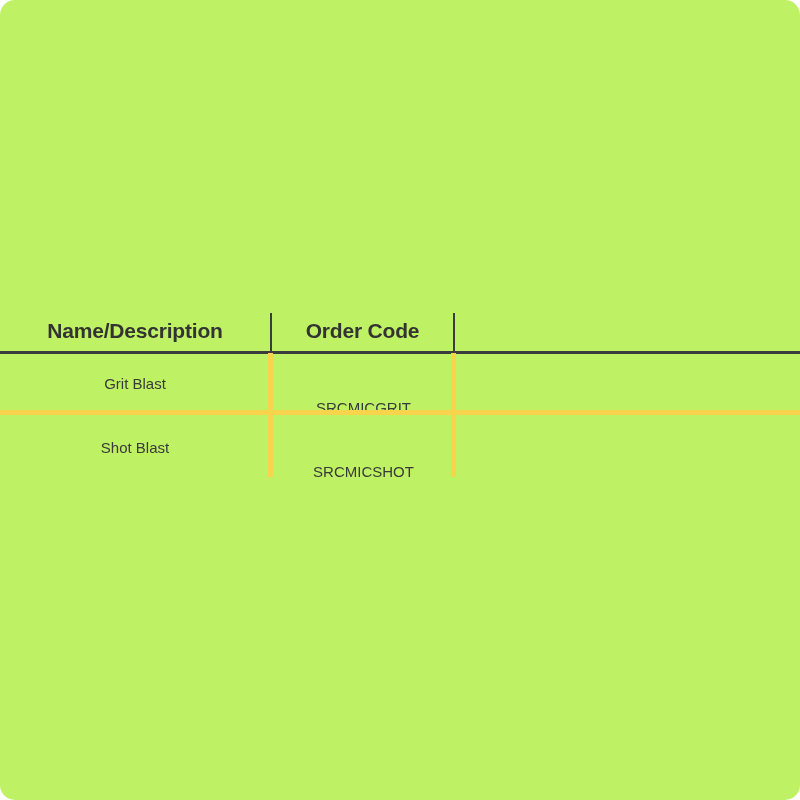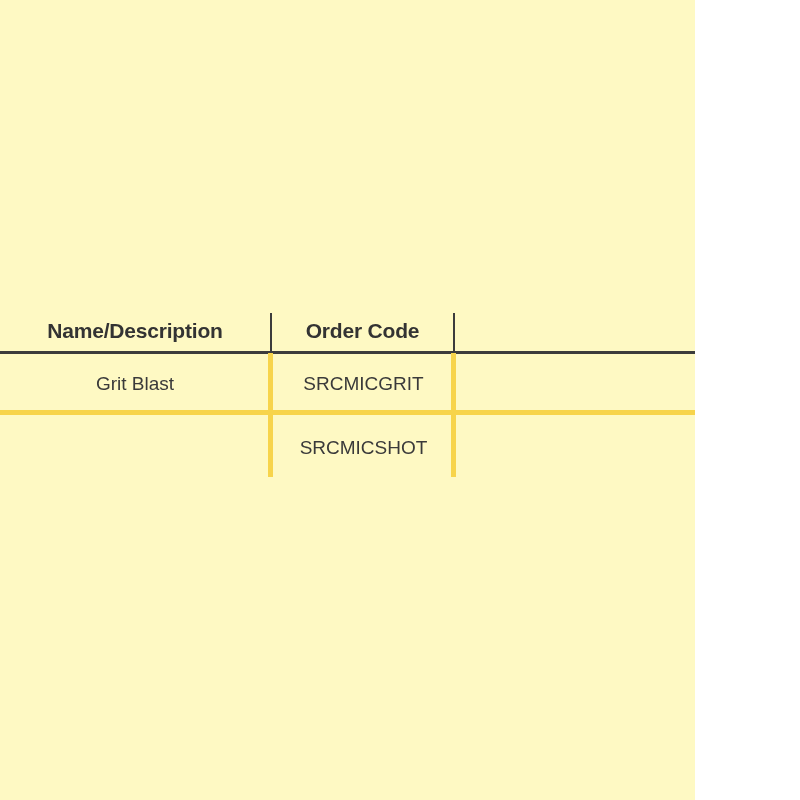--- a/index.html
+++ b/index.html
@@ -9,24 +9,25 @@
   }
   body {
     width: 800px;
     height: 800px;
     font-family: "Liberation Sans", sans-serif;
     -webkit-font-smoothing: antialiased;
   }
 
   #page {
     position: relative;
-    width: 695px;
+    width: 800px;
     height: 800px;
-    background: #fef9c3;
+    background: #bef264;
     overflow: hidden;
+    border-radius: 15px;
   }
 
   
   .spec-table {
     position: absolute;
     left: 0;
     top: 305px;
     width: 800px;
     height: 180px;
   }
@@ -85,29 +86,29 @@
     left: 0;
     top: 105px;
     width: 800px;
     height: 5px;
     background: #f7d44b;
   }
 
   
   .cell {
     position: absolute;
-    font-size: 19px;
+    font-size: 15px;
     font-weight: normal;
     color: #3a3a3a;
     white-space: nowrap;
     text-align: center;
     line-height: 26px;
   }
   .col-name  { left: 0;    width: 270px; }
-  .col-code  { left: 274px; width: 179px; }
+  .col-code  { left: 274px; width: 179px; margin-top: 24px; }
   .col-range { left: 457px; width: 343px; }
 
   .row1 { top: 66px; }
   .row2 { top: 130px; }
 </style>
 </head>
 <body>
 
 <div id="page">
 
@@ -124,16 +125,17 @@
     <div class="rule-dark"></div>
 
     <div class="vdiv-yellow d1"></div>
     <div class="vdiv-yellow d2"></div>
 
     <div class="cell col-name row1">Grit Blast</div>
     <div class="cell col-code row1">SRCMICGRIT</div>
 
     <div class="rule-yellow"></div>
 
+    <div class="cell col-name row2">Shot Blast</div>
     <div class="cell col-code row2">SRCMICSHOT</div>
 
   </div>
 </div>
 
 </body></html>

